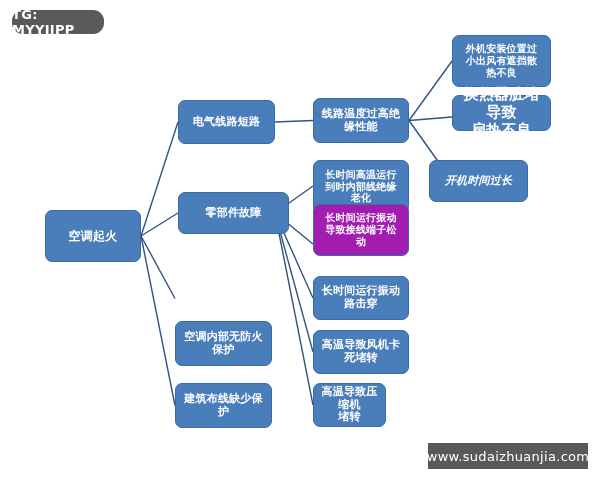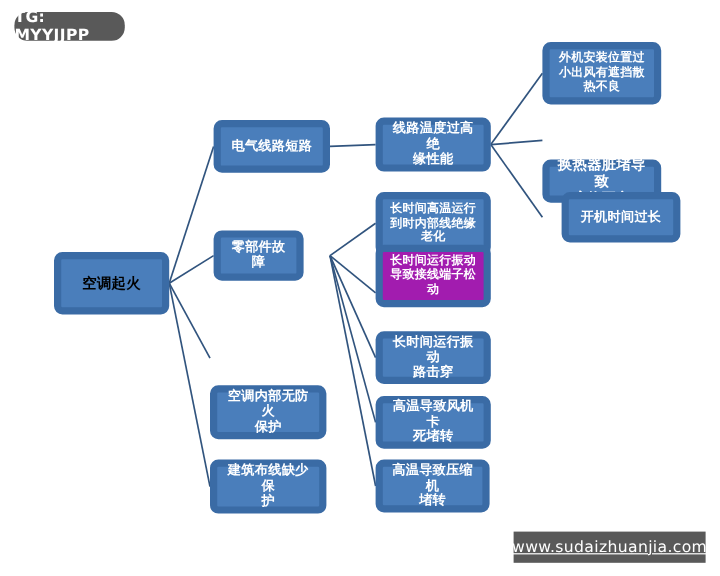--- a/index.html
+++ b/index.html
@@ -24,21 +24,21 @@
     left: 0;
     top: 0;
     width: 600px;
     height: 480px;
     pointer-events: none;
   }
   .node {
     position: absolute;
     box-sizing: border-box;
     background: #4a7ebb;
-    border: 6px solid #0c4a6e;
+    border: 1px solid #0c4a6e;
     border-radius: 7px;
     color: #ffffff;
     font-weight: bold;
     display: flex;
     align-items: center;
     justify-content: center;
     text-align: center;
     line-height: 1.18;
     letter-spacing: 0.2px;
     padding: 2px 5px;
@@ -68,21 +68,20 @@
     font-size: 13px;
     font-weight: bold;
     border-radius: 11px;
   }
   #site-badge {
     left: 428px;
     top: 443px;
     width: 160px;
     height: 26px;
     font-size: 13px;
-    text-decoration: underline;
   }
 </style>
 </head>
 <body>
 
 <div id="canvas">
 
   <svg id="edges" viewBox="0 0 600 480" preserveAspectRatio="none">
       <line x1="141" y1="236" x2="178" y2="122" stroke="#31547e" stroke-width="1.4"></line>
       <line x1="141" y1="236" x2="178" y2="213" stroke="#31547e" stroke-width="1.4"></line>
@@ -93,27 +92,27 @@
       <line x1="275" y1="213" x2="313" y2="244" stroke="#31547e" stroke-width="1.4"></line>
       <line x1="275" y1="213" x2="313" y2="298" stroke="#31547e" stroke-width="1.4"></line>
       <line x1="275" y1="213" x2="313" y2="352" stroke="#31547e" stroke-width="1.4"></line>
       <line x1="275" y1="213" x2="313" y2="405" stroke="#31547e" stroke-width="1.4"></line>
       <line x1="409" y1="120.5" x2="452" y2="61" stroke="#31547e" stroke-width="1.4"></line>
       <line x1="409" y1="120.5" x2="452" y2="117" stroke="#31547e" stroke-width="1.4"></line>
       <line x1="409" y1="120.5" x2="452" y2="181" stroke="#31547e" stroke-width="1.4"></line>
     </svg>
 
   <div id="node-layer">
-      <div class="node" style="left: 45px; top: 210px; width: 96px; height: 52px; font-size: 12px; background: rgb(74, 126, 187); border-color: rgb(58, 107, 165); color: #000000; justify-content: center;">
+      <div class="node" style="left: 45px; top: 210px; width: 96px; height: 52px; font-size: 12px; background: rgb(74, 126, 187); border-color: rgb(58, 107, 165); color: #ffffff; justify-content: center;">
         <span class="node-text">空调起火</span>
       </div>
       <div class="node" style="left: 178px; top: 100px; width: 97px; height: 44px; font-size: 11px; background: rgb(74, 126, 187); border-color: rgb(58, 107, 165); color: rgb(255, 255, 255);">
         <span class="node-text">电气线路短路</span>
       </div>
-      <div class="node" style="left: 178px; top: 192px; width: 75px; height: 42px; font-size: 11px; background: rgb(74, 126, 187); border-color: rgb(58, 107, 165); color: rgb(255, 255, 255);">
+      <div class="node" style="left: 178px; top: 192px; width: 111px; height: 42px; font-size: 11px; background: rgb(74, 126, 187); border-color: rgb(58, 107, 165); color: rgb(255, 255, 255);">
         <span class="node-text">零部件故障</span>
       </div>
       <div class="node" style="left: 175px; top: 276px; width: 97px; height: 45px; font-size: 11px; background: rgb(74, 126, 187); border-color: rgb(58, 107, 165); color: rgb(255, 255, 255); margin-top: 45px;">
         <span class="node-text">空调内部无防火
 保护</span>
       </div>
       <div class="node" style="left: 175px; top: 383px; width: 97px; height: 45px; font-size: 11px; background: rgb(74, 126, 187); border-color: rgb(58, 107, 165); color: rgb(255, 255, 255); justify-content: flex-end;">
         <span class="node-text">建筑布线缺少保
 护</span>
       </div>
@@ -132,34 +131,34 @@
 动</span>
       </div>
       <div class="node" style="left: 313px; top: 276px; width: 96px; height: 44px; font-size: 11px; background: rgb(74, 126, 187); border-color: rgb(58, 107, 165); color: rgb(255, 255, 255);">
         <span class="node-text">长时间运行振动
 路击穿</span>
       </div>
       <div class="node" style="left: 313px; top: 330px; width: 96px; height: 44px; font-size: 11px; background: rgb(74, 126, 187); border-color: rgb(58, 107, 165); color: rgb(255, 255, 255);">
         <span class="node-text">高温导致风机卡
 死堵转</span>
       </div>
-      <div class="node" style="left: 313px; top: 383px; width: 95px; height: 44px; font-size: 11px; background: rgb(74, 126, 187); border-color: rgb(58, 107, 165); color: rgb(255, 255, 255);">
+      <div class="node" style="left: 313px; top: 383px; width: 73px; height: 44px; font-size: 11px; background: rgb(74, 126, 187); border-color: rgb(58, 107, 165); color: rgb(255, 255, 255);">
         <span class="node-text">高温导致压缩机
 堵转</span>
       </div>
       <div class="node" style="left: 452px; top: 35px; width: 99px; height: 52px; font-size: 10px; background: rgb(74, 126, 187); border-color: rgb(58, 107, 165); color: rgb(255, 255, 255);">
         <span class="node-text">外机安装位置过
 小出风有遮挡散
 热不良</span>
       </div>
-      <div class="node" style="left: 452px; top: 95px; width: 99px; height: 36px; font-size: 12px; background: rgb(74, 126, 187); border-color: rgb(58, 107, 165); color: rgb(255, 255, 255); margin-top: 38px;">
+      <div class="node" style="left: 452px; top: 95px; width: 99px; height: 36px; font-size: 15px; background: rgb(74, 126, 187); border-color: rgb(58, 107, 165); color: rgb(255, 255, 255);">
         <span class="node-text">换热器脏堵导致
 扇热不良</span>
       </div>
-      <div class="node" style="left: 468px; top: 160px; width: 99px; height: 42px; font-size: 11px; background: rgb(74, 126, 187); border-color: rgb(58, 107, 165); color: rgb(255, 255, 255);">
+      <div class="node" style="left: 429px; top: 160px; width: 99px; height: 42px; font-size: 11px; background: rgb(74, 126, 187); border-color: rgb(58, 107, 165); color: rgb(255, 255, 255); font-style: italic;">
         <span class="node-text">开机时间过长</span>
       </div>
     </div>
 
   <div class="watermark" id="tg-badge">
     <span>TG: MYYJJPP</span>
   </div>
 
   <div class="watermark" id="site-badge">
     <span>www.sudaizhuanjia.com</span>

